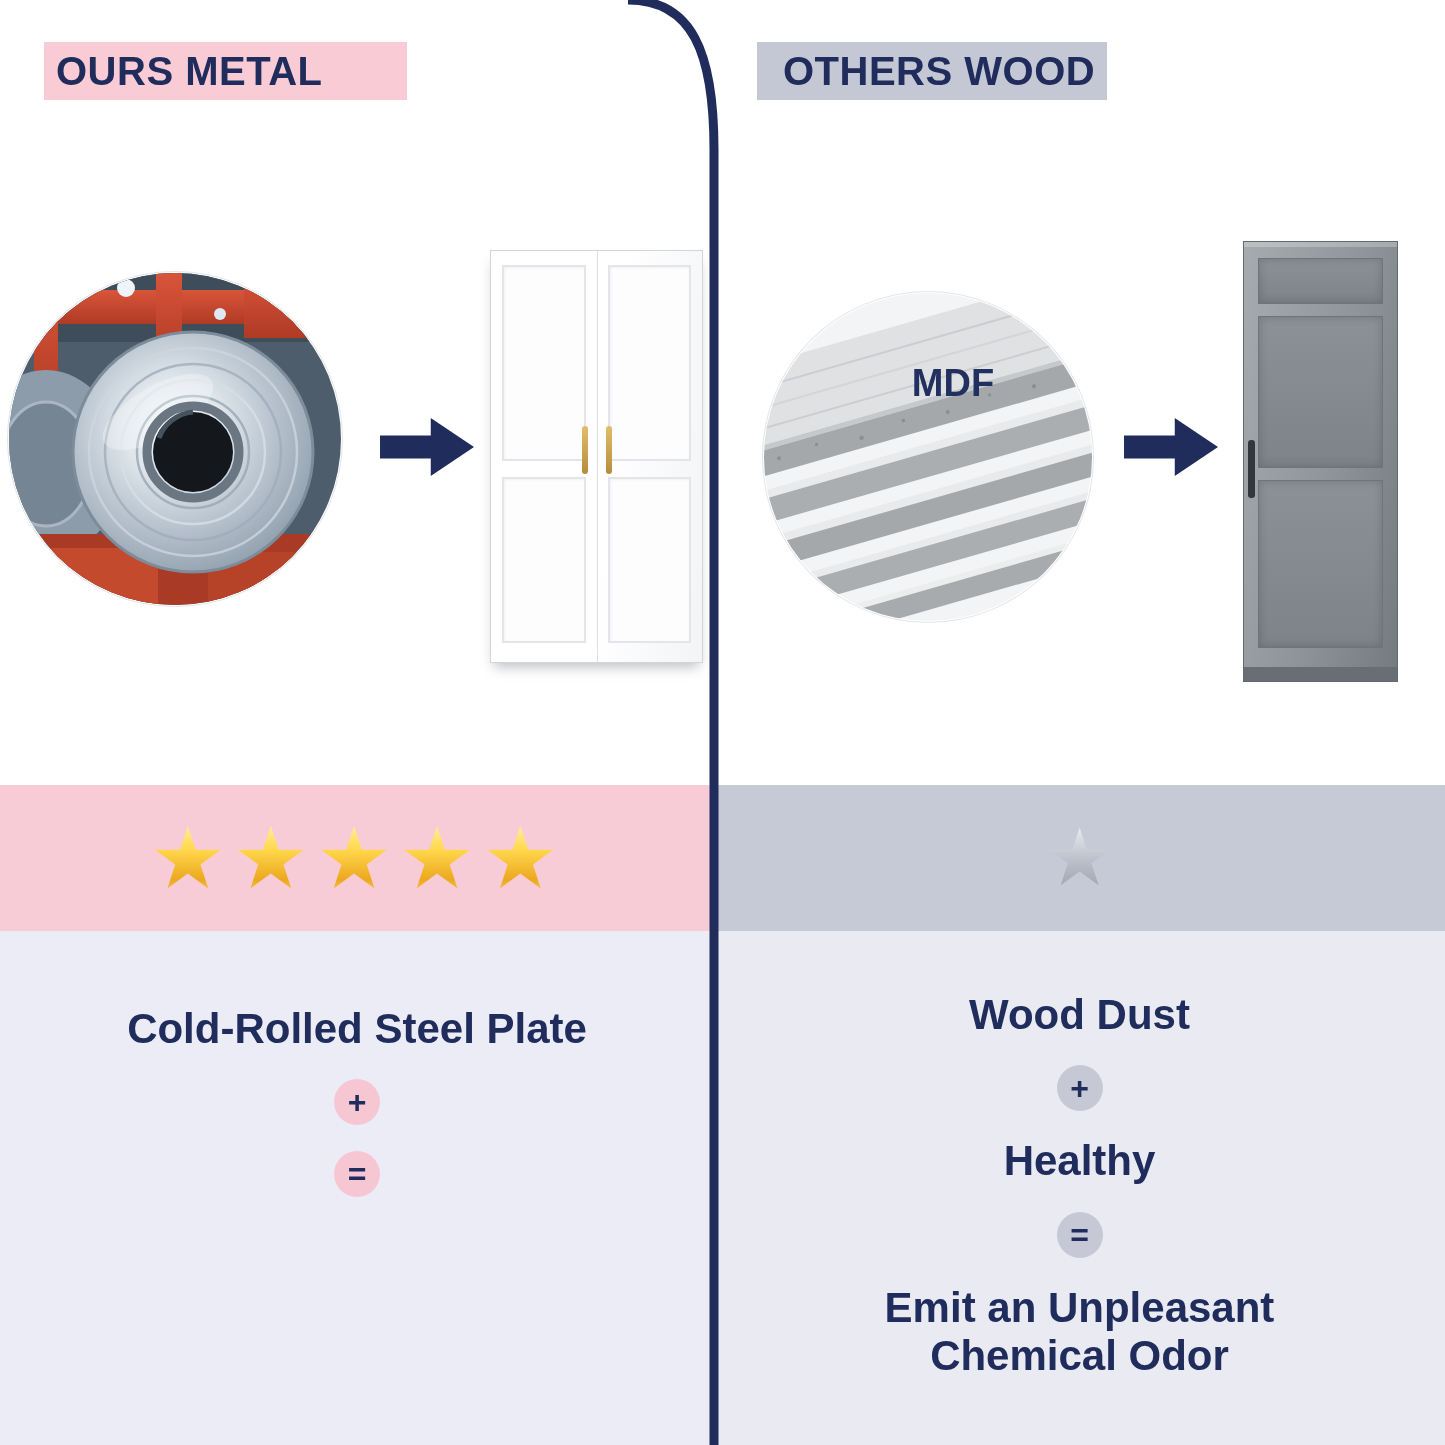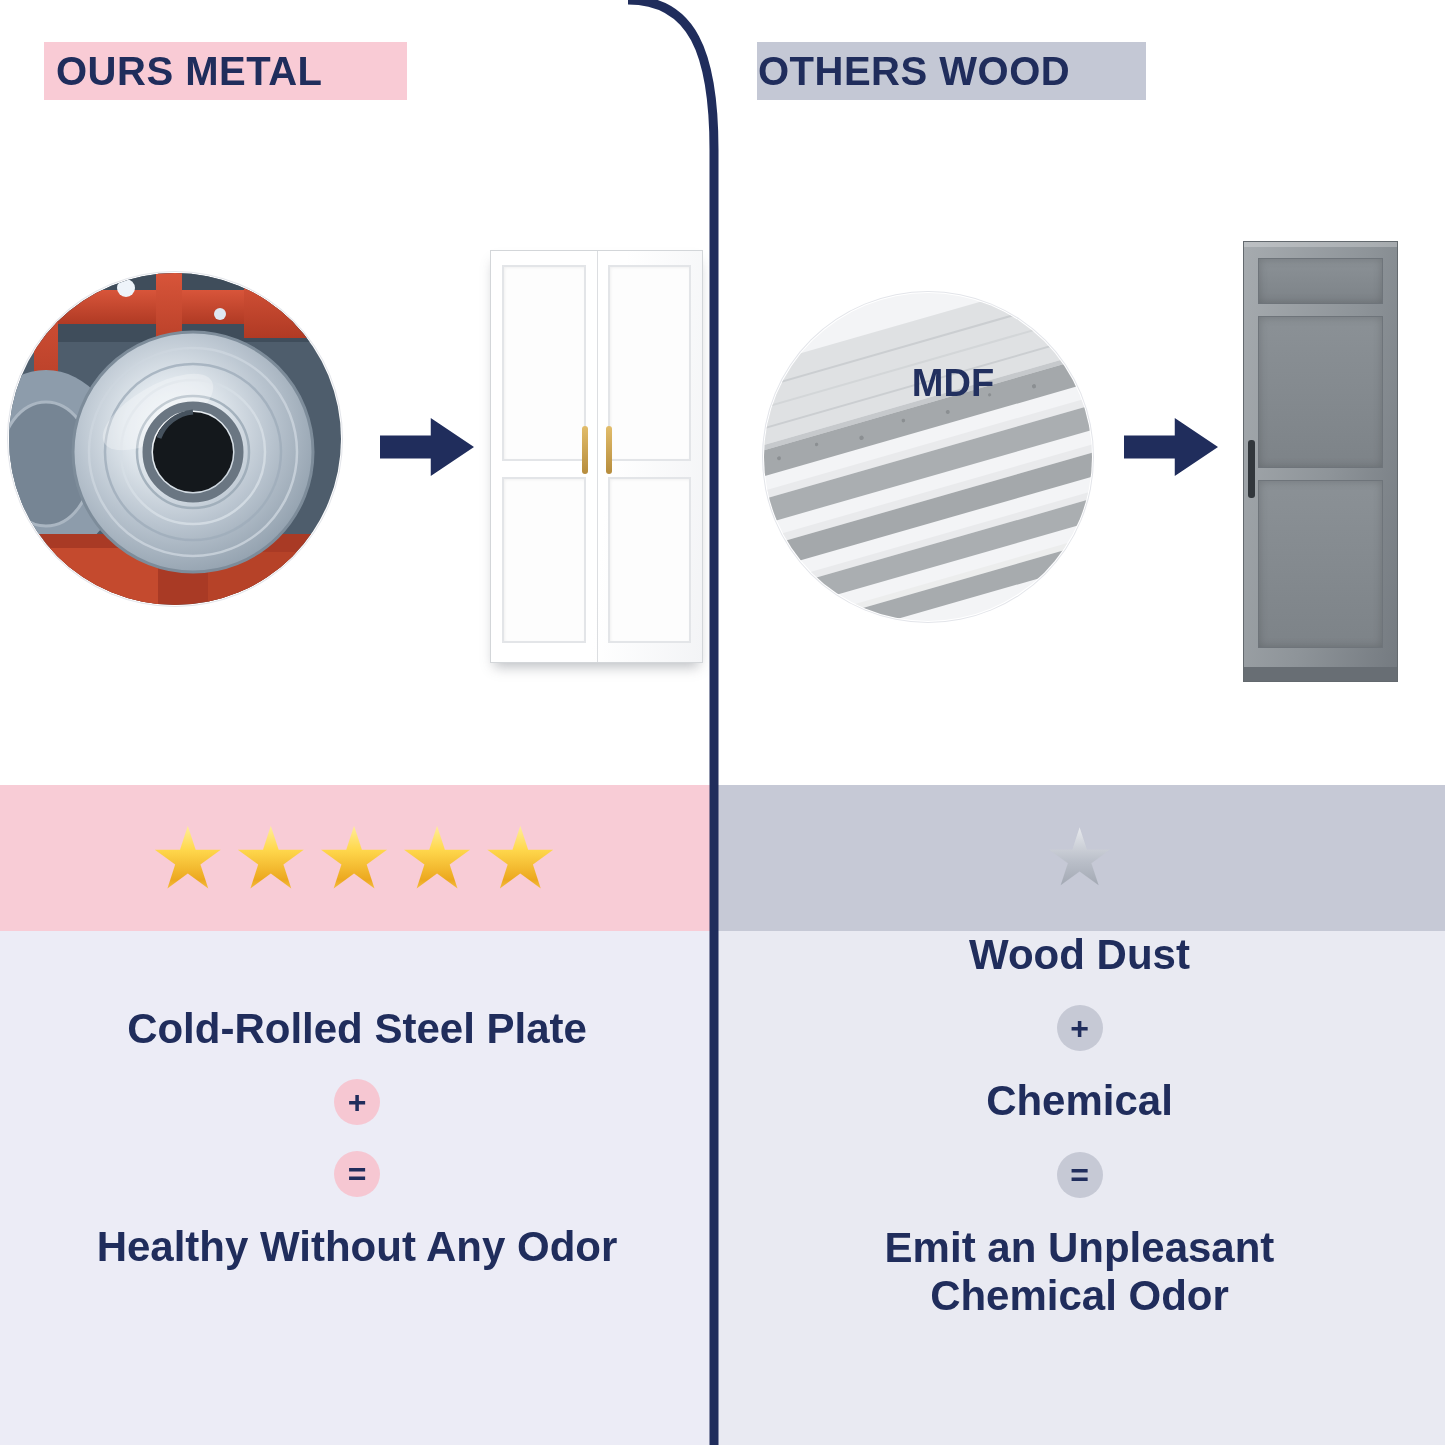--- a/index.html
+++ b/index.html
@@ -6,21 +6,21 @@
   .stage{
     position:relative;width:1445px;height:1445px;background:#ffffff;overflow:hidden;
     font-family:"Liberation Sans","DejaVu Sans",sans-serif;
   }
   
   .header{
     position:absolute;top:42px;height:58px;display:flex;align-items:center;
     font-size:40px;font-weight:bold;color:#202d5c;letter-spacing:0.5px;box-sizing:border-box;
   }
   .header.hleft{left:0;width:363px;padding-left:12px;background:#f9cbd5;margin-left:44px;}
-  .header.hright{left:757px;width:389px;padding-left:1px;background:#c4c8d5;}
+  .header.hright{left:757px;width:350px;padding-left:26px;background:#c4c8d5;}
 
   
   .photo-circle{position:absolute;border-radius:50%;overflow:hidden;box-shadow:0 0 0 1px #e3e5ea;}
   .photo-circle.steel{left:8px;top:272px;width:334px;height:334px;}
   .photo-circle.mdf{left:763px;top:292px;width:330px;height:330px;}
   svg.fill{display:block;width:100%;height:100%;}
 
   
   .arrow{
     position:absolute;width:94px;height:58px;background:#202d5c;
@@ -88,21 +88,21 @@
       -webkit-background-clip:text;background-clip:text;color:transparent;
     }
   }
 
   
   .bottom{
     position:absolute;top:931px;height:514px;display:flex;flex-direction:column;
     align-items:center;box-sizing:border-box;
   }
   .bottom.sleft{left:0;width:714px;background:#ececf6;padding-top:74px;gap:26px;}
-  .bottom.sright{left:714px;width:731px;background:#e9eaf2;gap:26px;}
+  .bottom.sright{left:714px;width:731px;background:#e9eaf2;padding-top:60px;gap:26px;}
   .line{font-size:42px;font-weight:bold;color:#202d5c;line-height:1.15;text-align:center;}
   .line.result-r{max-width:560px;}
   .badge{
     width:46px;height:46px;border-radius:50%;display:flex;align-items:center;justify-content:center;
     font-size:32px;font-weight:bold;color:#202d5c;line-height:1;
   }
   .badge.pink{background:#f6c7d2;}
   .badge.grey{background:#c6c9d5;}
 
   
@@ -117,27 +117,26 @@
     <div class="stars gold">★★★★★</div>
   </div>
   <div class="band bright">
     <div class="stars silver">★</div>
   </div>
 
   <div class="bottom sleft">
     <div class="line">Cold-Rolled Steel Plate</div>
     <div class="badge pink">+</div>
     <div class="badge pink">=</div>
-    <div class="line">Healthy Without Any Odor</div>
   </div>
 
   <div class="bottom sright">
     <div class="line">Wood Dust</div>
     <div class="badge grey">+</div>
-    <div class="line">Chemical</div>
+    <div class="line">Healthy</div>
     <div class="badge grey">=</div>
     <div class="line result-r">Emit an Unpleasant Chemical Odor</div>
   </div>
 
   <div class="header hleft">OURS METAL</div>
   <div class="header hright">OTHERS WOOD</div>
 
   <div class="photo-circle steel">
     <svg class="fill" viewBox="0 0 334 334">
       <defs>

